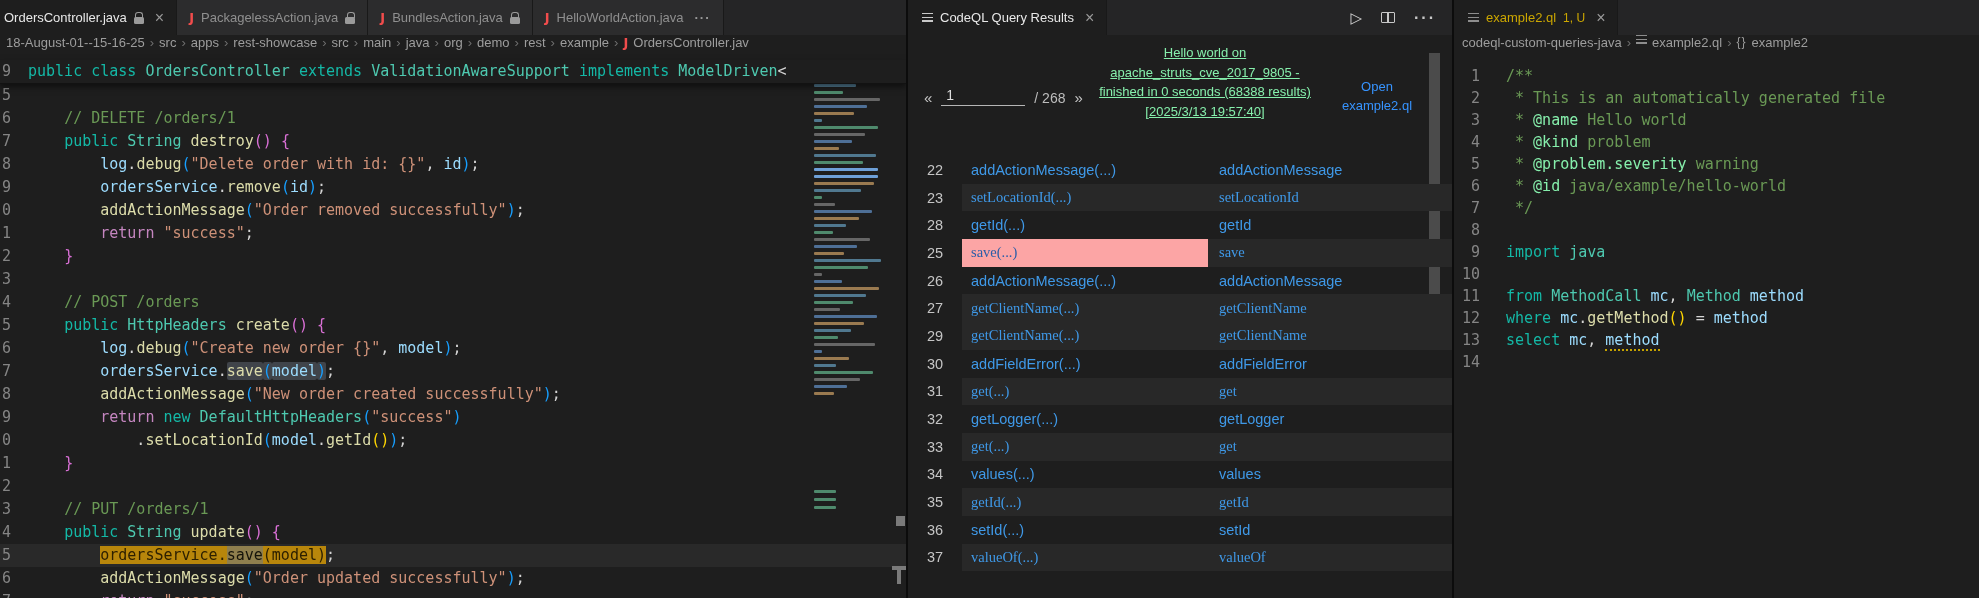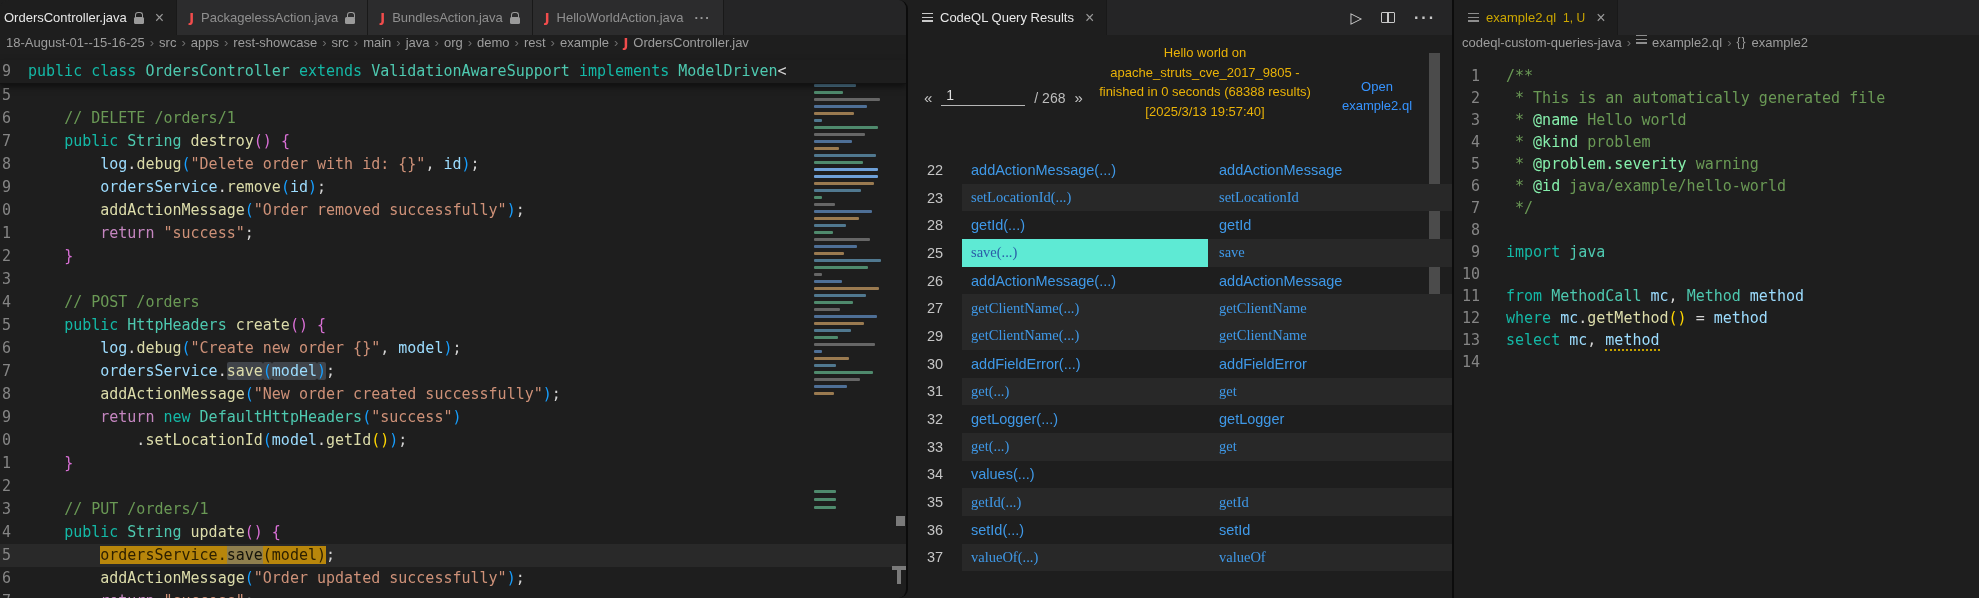--- a/index.html
+++ b/index.html
@@ -1,21 +1,21 @@
 <!DOCTYPE html>
 <html><head>
 <meta charset="utf-8">
 <style>
   * { box-sizing: border-box; margin: 0; padding: 0; }
   html,body { background:#111; }
   body { width:1979px; height:598px; overflow:hidden; font-family:"Liberation Sans",sans-serif; }
   #stage { position:relative; width:1979px; height:598px; background:#1e1e1e; overflow:hidden; }
 
   .group { position:absolute; top:0; height:598px; overflow:hidden; background:#1e1e1e; }
-  #gLeft  { left:0; width:908px; border-right:2px solid #0c0c0c;border-radius:9px; }
+  #gLeft  { left:0; width:908px; border-right:2px solid #0c0c0c; }
   #gMid   { left:910px; width:544px; border-right:2px solid #0c0c0c; }
   #gRight { left:1456px; width:523px; }
 
   
   .tabbar { height:35px; background:#252526; display:flex; align-items:stretch; overflow:hidden; }
   .tab { display:flex; align-items:center; gap:7px; padding:0 12px; background:#2c2c2d; color:#8f8f8f;
          font-size:13px; border-right:1px solid #191919; white-space:nowrap; cursor:pointer; }
   .tab.active { background:#1e1e1e; color:#e8e8e8; }
   .tab .close { color:#9a9a9a; font-size:16px; line-height:1; margin-left:4px; }
   .tab .more-dots { color:#9a9a9a; letter-spacing:1px; font-weight:bold; margin-left:4px; }
@@ -64,33 +64,33 @@
   .play { color:#d4d4d4; font-size:15px; font-family:"DejaVu Sans",sans-serif; cursor:pointer; }
   .split { width:14px; height:11px; border:1.2px solid #c8c8c8; border-radius:1px; position:relative; cursor:pointer; }
   .split::before { content:""; position:absolute; left:5.4px; top:0; bottom:0; width:1.2px; background:#c8c8c8; }
   .moredots { color:#c8c8c8; font-weight:bold; letter-spacing:2px; cursor:pointer; }
 
   .m-body { position:relative; height:563px; background:#1e1e1e; }
   .pager { position:absolute; left:14px; top:52px; display:flex; align-items:flex-end; gap:9px;
            color:#bdbdbd; font-size:14px; }
   .pg-arrow { font-size:15px; color:#c5c5c5; cursor:pointer; }
   .pg-input { width:84px; border-bottom:1px solid #b5b5b5; color:#dddddd; padding:0 5px 2px; }
-  .summary { position:absolute; left:184px; top:8px; width:222px; text-align:center; color:#eab308;
-             font-size:13px; line-height:19.5px; }
+  .summary { position:absolute; left:184px; top:8px; width:222px; text-align:center; color:#86efac;
+             font-size:13px; line-height:19.5px;text-decoration:underline; }
   .openlink { position:absolute; right:24px; top:42px; width:102px; text-align:center; color:#3794ff;
               font-size:13px; line-height:19px; cursor:pointer; }
   .msb { position:absolute; right:12px; top:18px; width:11px; height:265px; background:rgba(130,130,130,.45); cursor:pointer; }
 
   .rtable { position:absolute; left:0; top:121px; width:100%; }
   .rrow { display:flex; height:27.7px; font-size:14.5px; align-items:stretch; }
   .rnum { flex:0 0 52px; padding-left:17px; color:#c5c5c5; display:flex; align-items:center; }
   .rc1 { flex:0 0 246px; padding-left:9px; display:flex; align-items:center; }
   .rc2 { flex:1 1 auto; padding-left:11px; display:flex; align-items:center; }
   .rrow.alt .rc1, .rrow.alt .rc2 { background:#282828;font-family:Liberation Serif, serif; }
-  .rrow.sel .rc1 { background:#5eead4; }
+  .rrow.sel .rc1 { background:#fca5a5; }
   .rrow.sel .rc1 .rlink { color:#2a5da8; }
   .rlink { color:#3f99e8; cursor:pointer; white-space:nowrap; }
 
   
   #gRight .cl { height:22px; line-height:22px; }
   #gRight .cl .ln { flex:0 0 42px; text-align:right; padding:0 18px 0 0; }
   #gRight .cl .lc { padding-left:8px; }
 </style>
 </head>
 <body>
@@ -357,20 +357,23 @@
             </span>
             <span class="rc2">
               <span class="rlink">get</span>
             </span>
           </div>
           <div class="rrow">
             <span class="rnum">34</span>
             <span class="rc1">
               <span class="rlink">values(...)</span>
             </span>
+            <span class="rc2">
+              <span class="rlink">values</span>
+            </span>
           </div>
           <div class="rrow alt">
             <span class="rnum">35</span>
             <span class="rc1">
               <span class="rlink">getId(...)</span>
             </span>
             <span class="rc2">
               <span class="rlink">getId</span>
             </span>
           </div>

